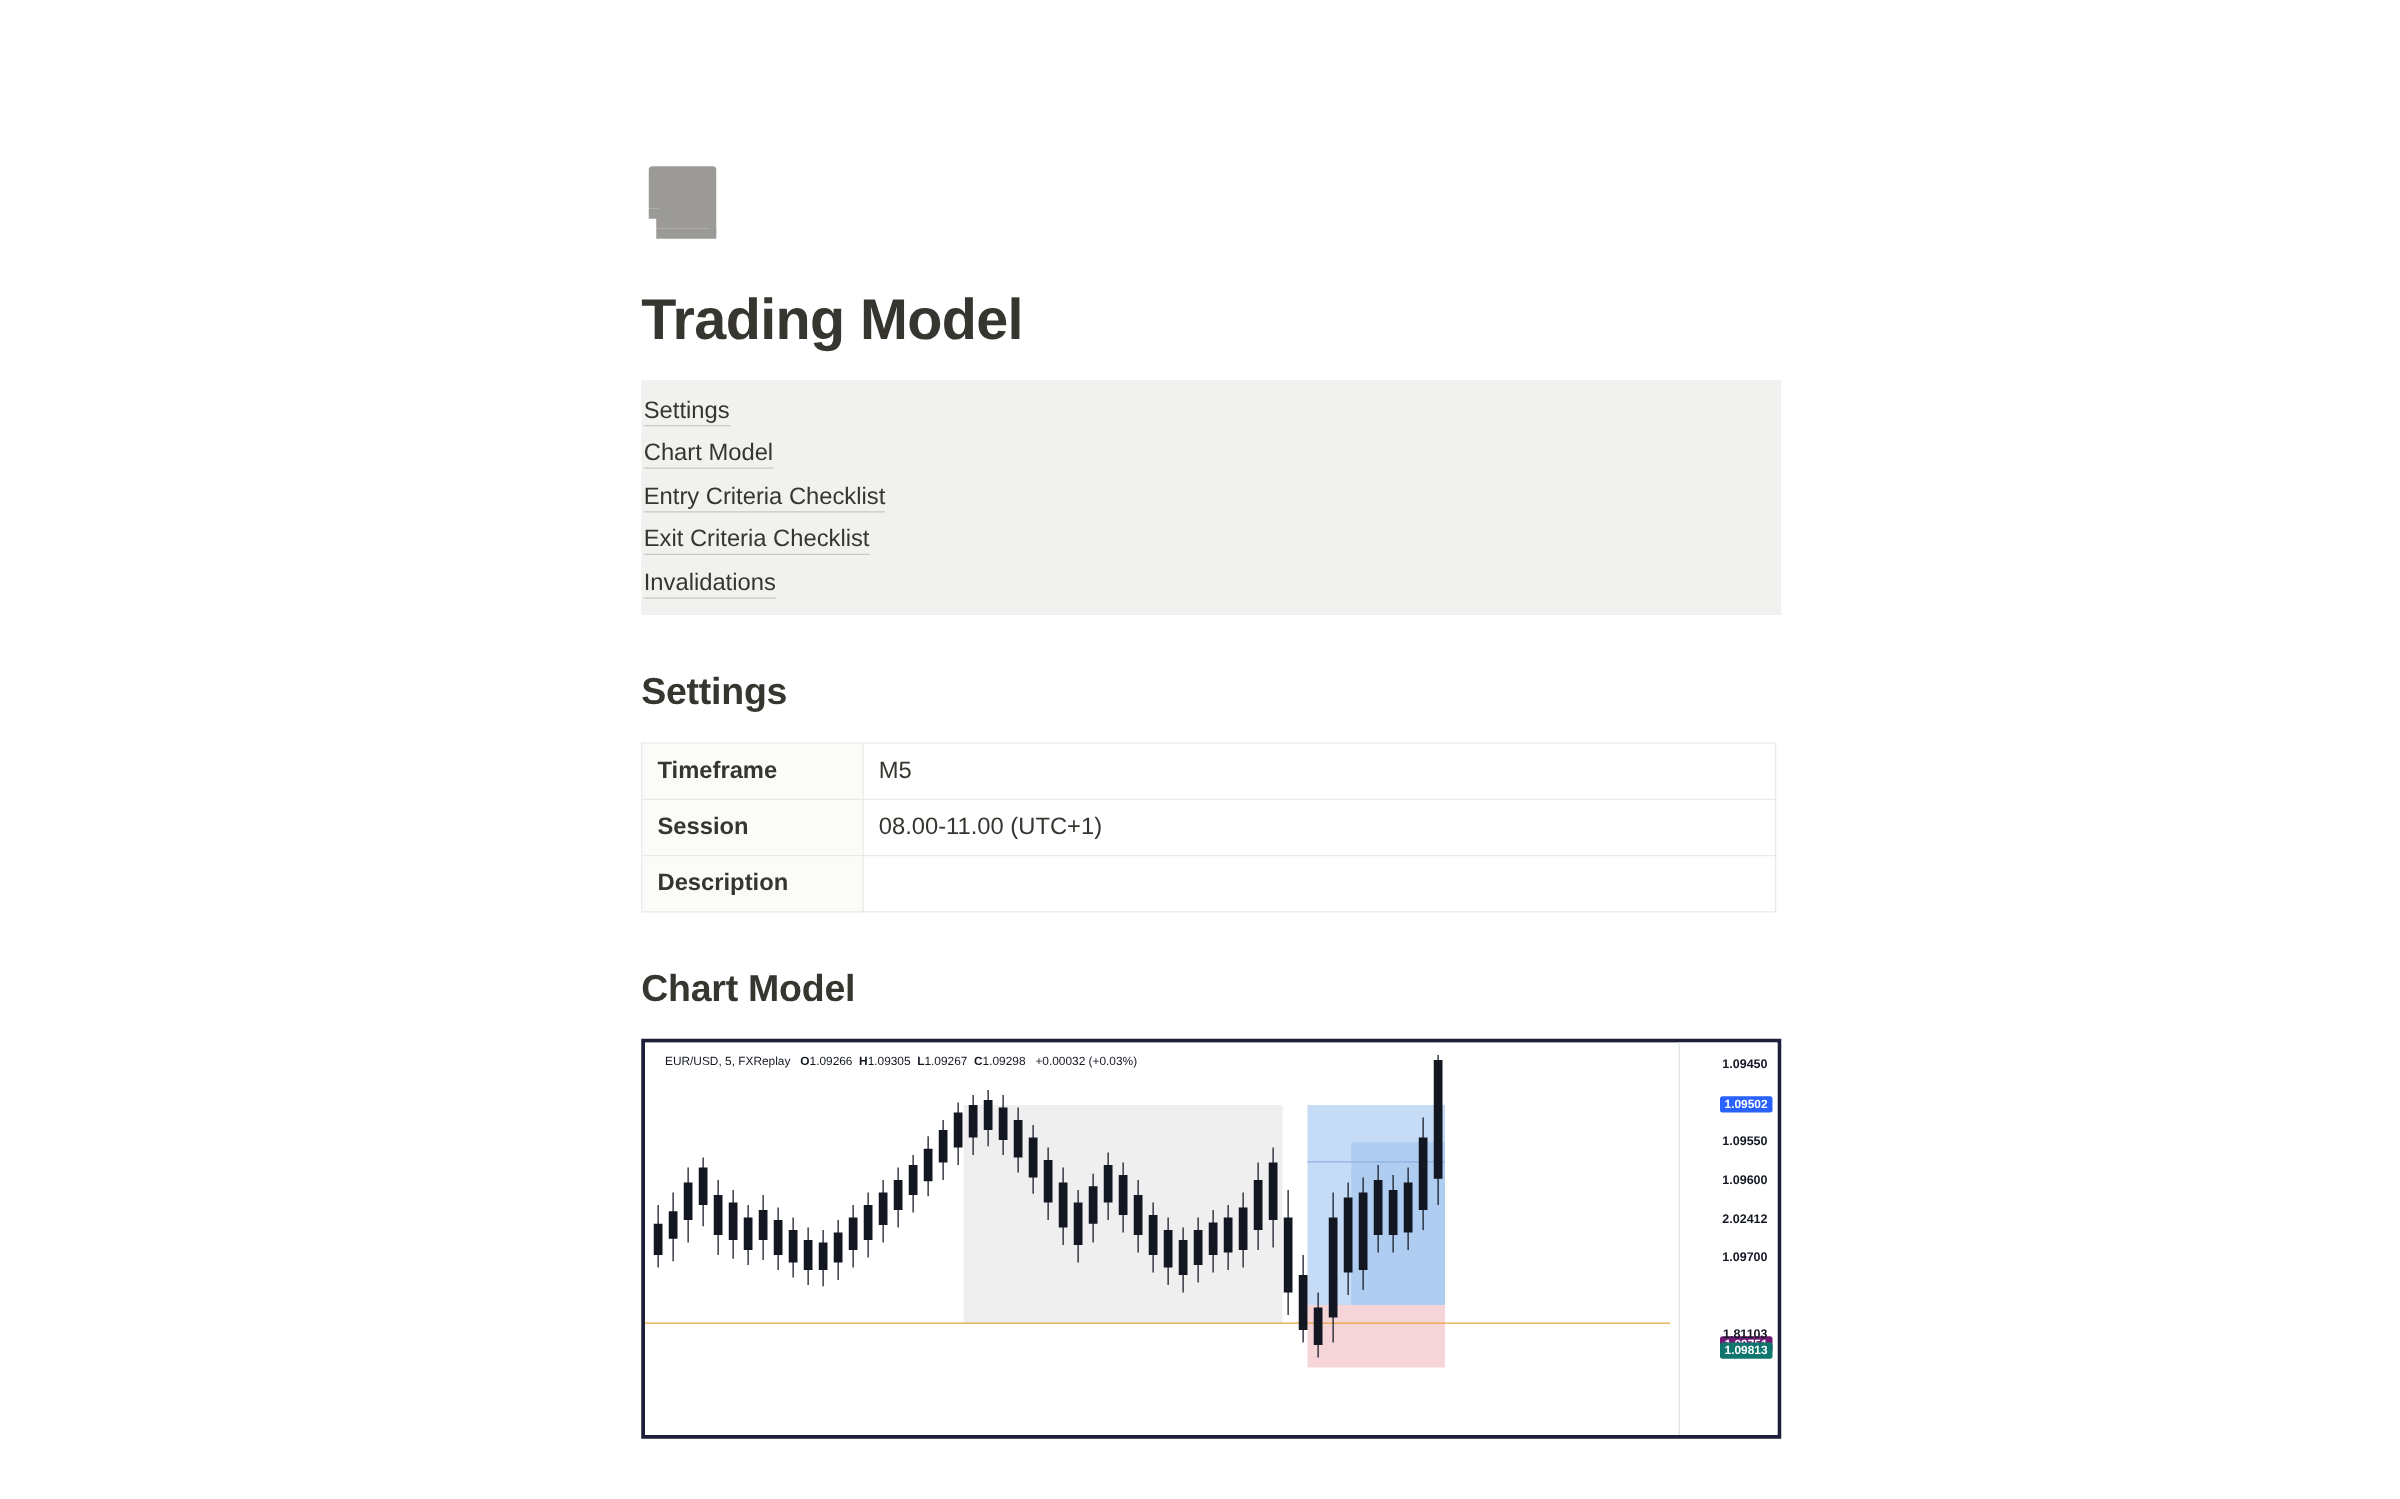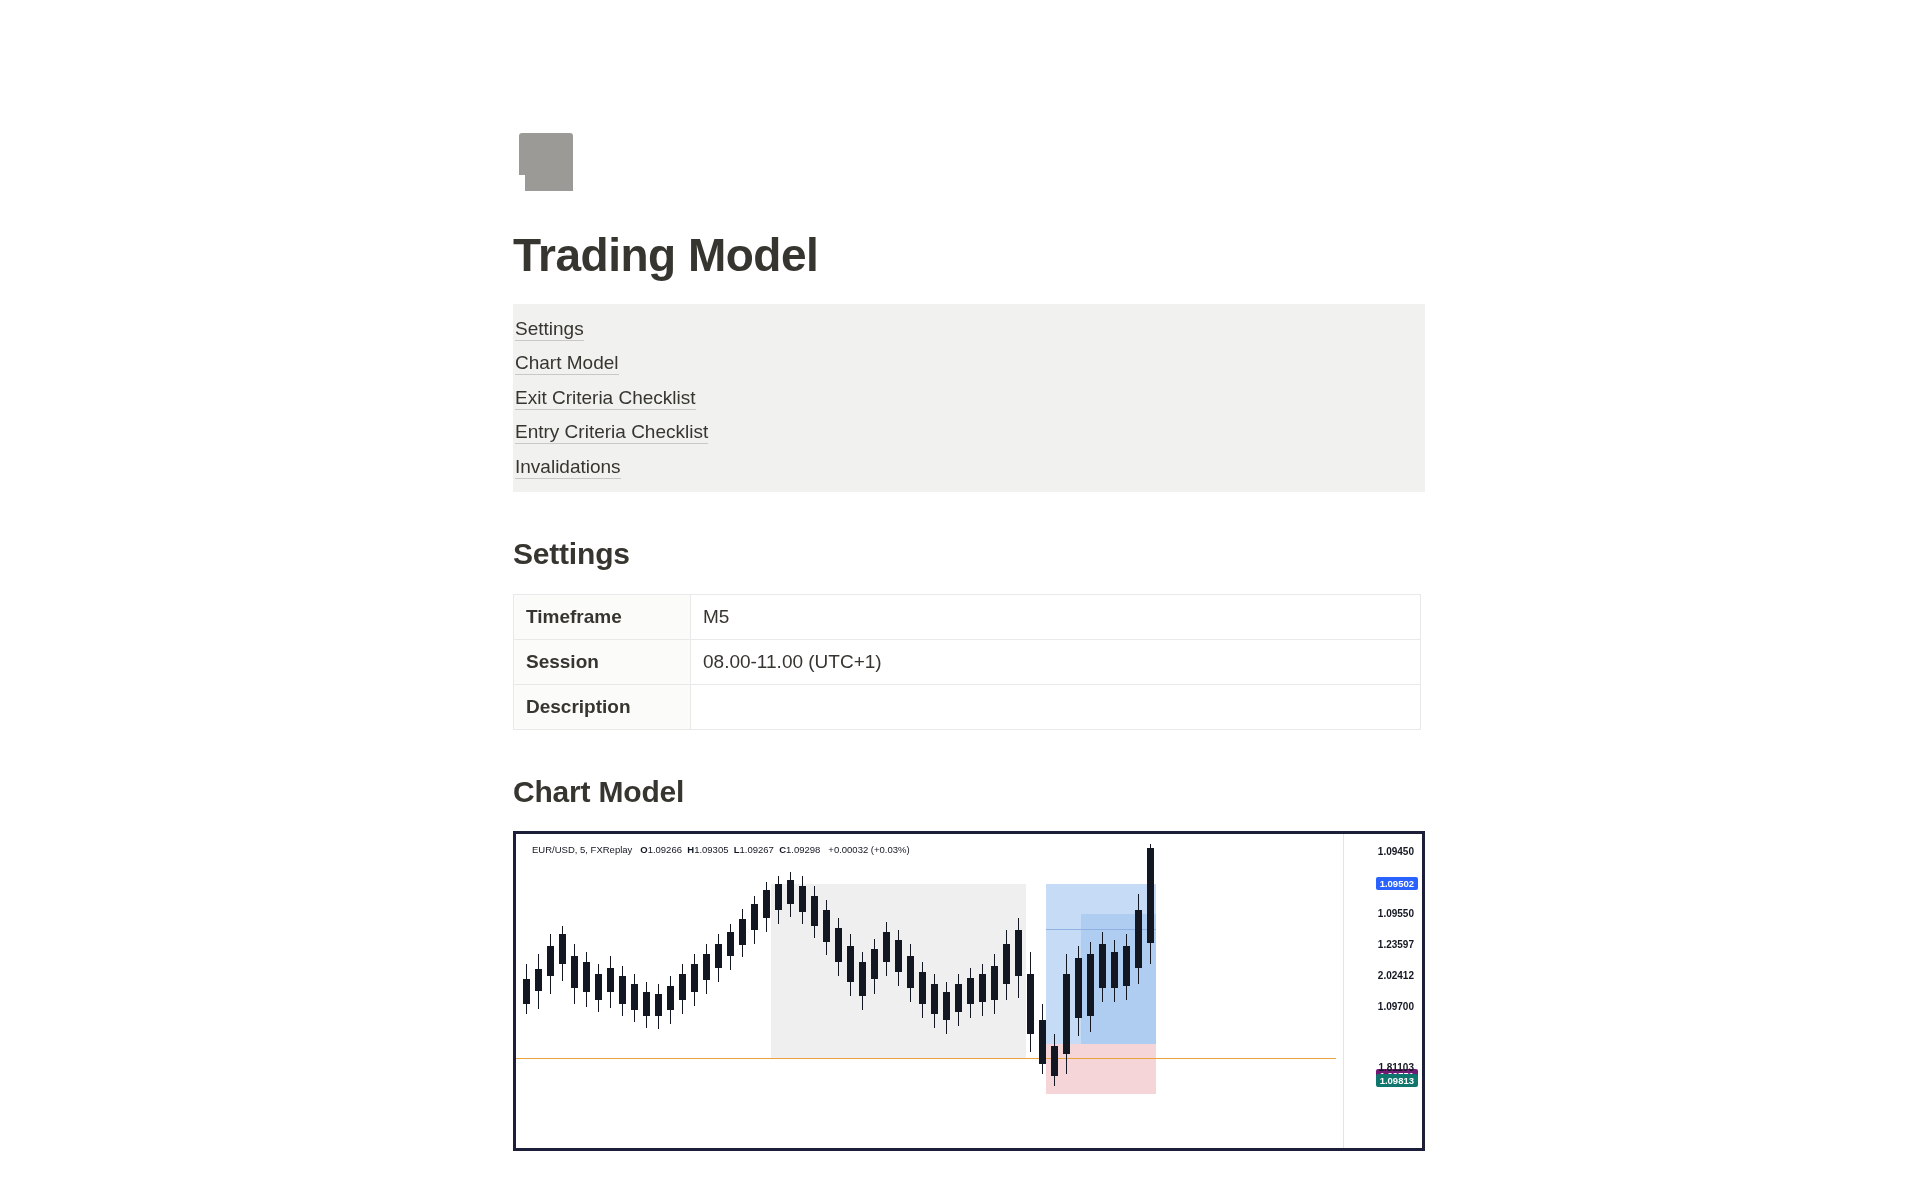--- a/index.html
+++ b/index.html
@@ -226,22 +226,22 @@
       <div class="notch-b"></div>
       <div class="fold2"></div>
       <div class="cut"></div>
     </div>
 
     <h1 class="title">Trading Model</h1>
 
     <div class="toc">
       <div class="toc-item"><span>Settings</span></div>
       <div class="toc-item"><span>Chart Model</span></div>
+      <div class="toc-item"><span>Entry Criteria Checklist</span></div>
       <div class="toc-item"><span>Exit Criteria Checklist</span></div>
-      <div class="toc-item"><span>Entry Criteria Checklist</span></div>
       <div class="toc-item"><span>Invalidations</span></div>
     </div>
 
     <h2 class="section">Settings</h2>
 
     <table class="settings">
       <tbody>
       <tr>
         <td class="key">Timeframe</td>
         <td class="val">M5</td>
@@ -387,21 +387,21 @@
           <div class="wick" style="left:622px; top:60px; height:90px;"></div>
             <div class="candle" style="left:619px; top:76px; width:7px; height:58px;"></div>
           <div class="wick" style="left:634px; top:10px; height:120px;"></div>
             <div class="candle" style="left:631px; top:14px; width:7px; height:95px;"></div>
         </div>
 
         <div class="price-axis">
           <div class="price-tick" style="top:12px;">1.09450</div>
           <div class="price-badge" style="top:43px; background:#2962ff;">1.09502</div>
           <div class="price-tick" style="top:74px;">1.09550</div>
-          <div class="price-tick" style="top:105px;">1.23597</div>
+          <div class="price-tick" style="top:105px;">1.09600</div>
           <div class="price-tick" style="top:136px;">2.02412</div>
           <div class="price-tick" style="top:167px;">1.09700</div>
           <div class="price-badge" style="top:198px; background:#701a75;margin-top:37px;">1.09751</div>
           <div class="price-tick" style="top:228px;">1.81103</div>
           <div class="price-badge" style="top:240px; background:#0f766e;">1.09813</div>
         </div>
 
       </div>
     </div>
 

